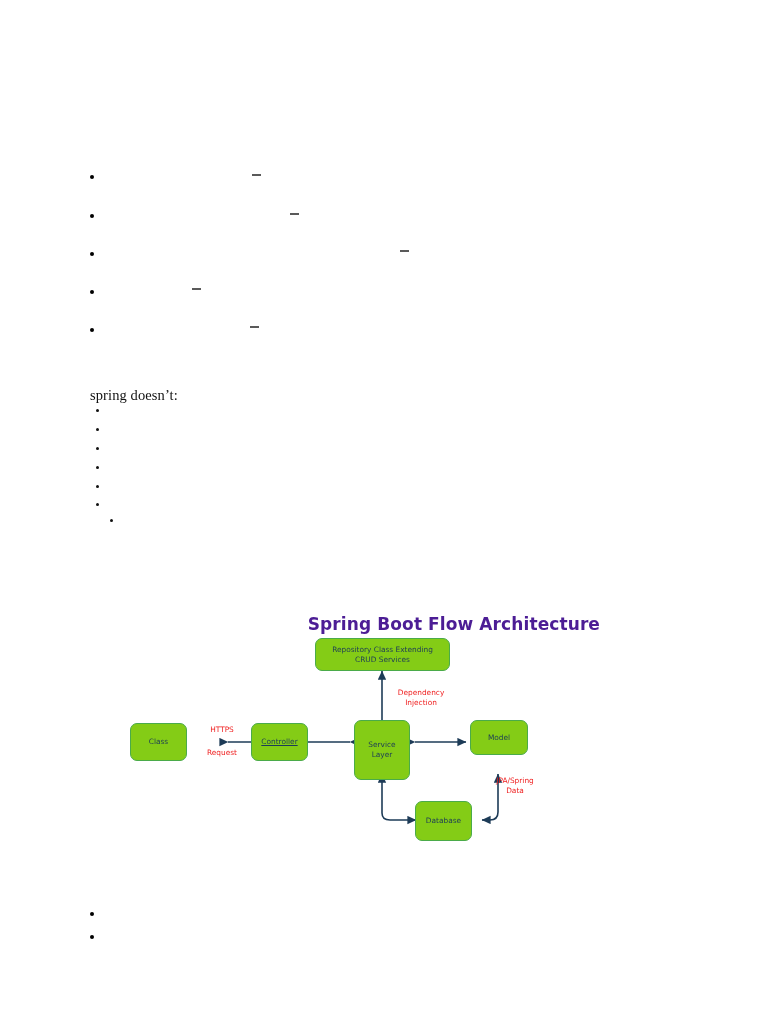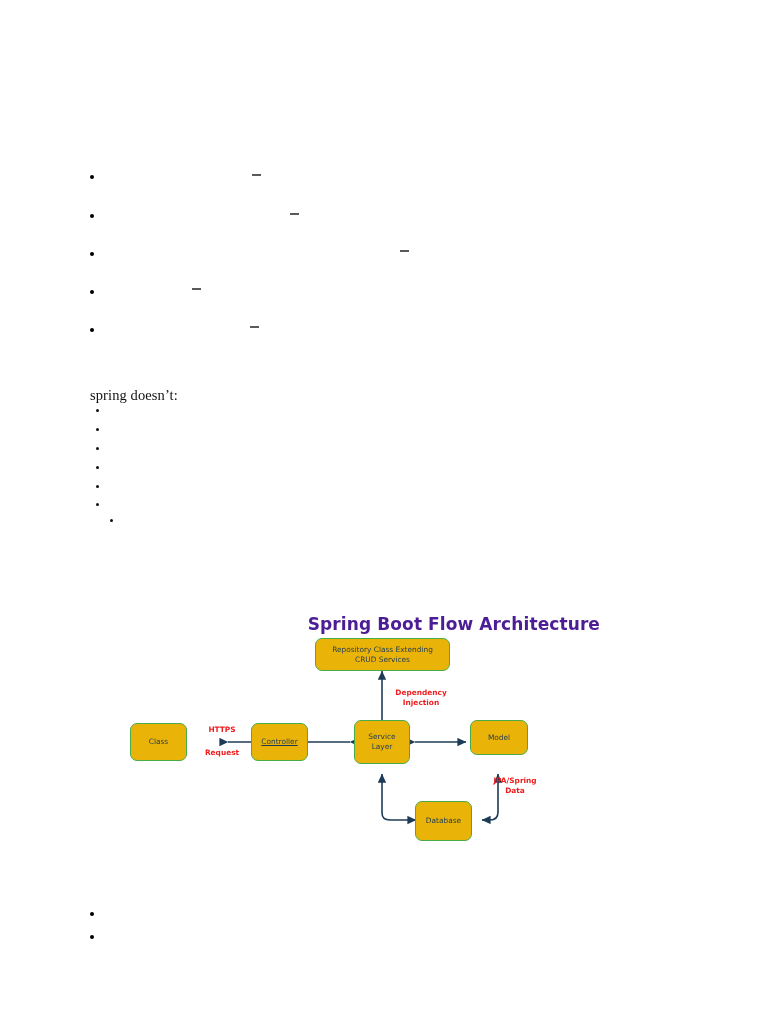--- a/index.html
+++ b/index.html
@@ -85,40 +85,40 @@
     font-family: "DejaVu Sans", sans-serif;
     font-weight: bold;
     font-size: 17px;
     color: #4c1d95;
     letter-spacing: .1px;
   }
 
   .node {
     position: absolute;
     box-sizing: border-box;
-    background: #eab308;
+    background: #84cc16;
     border: 1.4px solid #4aab4a;
     border-radius: 7px;
     display: flex;
     align-items: center;
     justify-content: center;
     text-align: center;
     font-family: "DejaVu Sans", sans-serif;
     font-size: 7.4px;
     line-height: 10px;
     color: #1d3b57;
     padding: 2px;
   }
 
   .edge-label {
     position: absolute;
     font-family: "DejaVu Sans", sans-serif;
     font-size: 7.4px;
     line-height: 9.5px;
-    font-weight: bold;
+    font-weight: normal;
     color: #ef1d1d;
     text-align: center;
     white-space: pre-line;
   }
 
   svg.wires {
     position: absolute;
     left: 0; top: 0;
     width: 500px;
     height: 250px;
@@ -243,21 +243,21 @@
     </div>
 
     <div class="node" style="left:30px; top:115px; width:57px; height:38px;">
       <span>Class</span>
     </div>
 
     <div class="node" style="left:151px; top:115px; width:57px; height:38px;text-decoration:underline;">
       <span>Controller</span>
     </div>
 
-    <div class="node" style="left:254px; top:112px; width:56px; height:44px;">
+    <div class="node" style="left:254px; top:112px; width:56px; height:60px;">
       <span style="white-space:pre-line">Service
 Layer</span>
     </div>
 
     <div class="node" style="left:370px; top:112px; width:58px; height:35px;">
       <span>Model</span>
     </div>
 
     <div class="node" style="left:315px; top:193px; width:57px; height:40px;">
       <span>Database</span>

